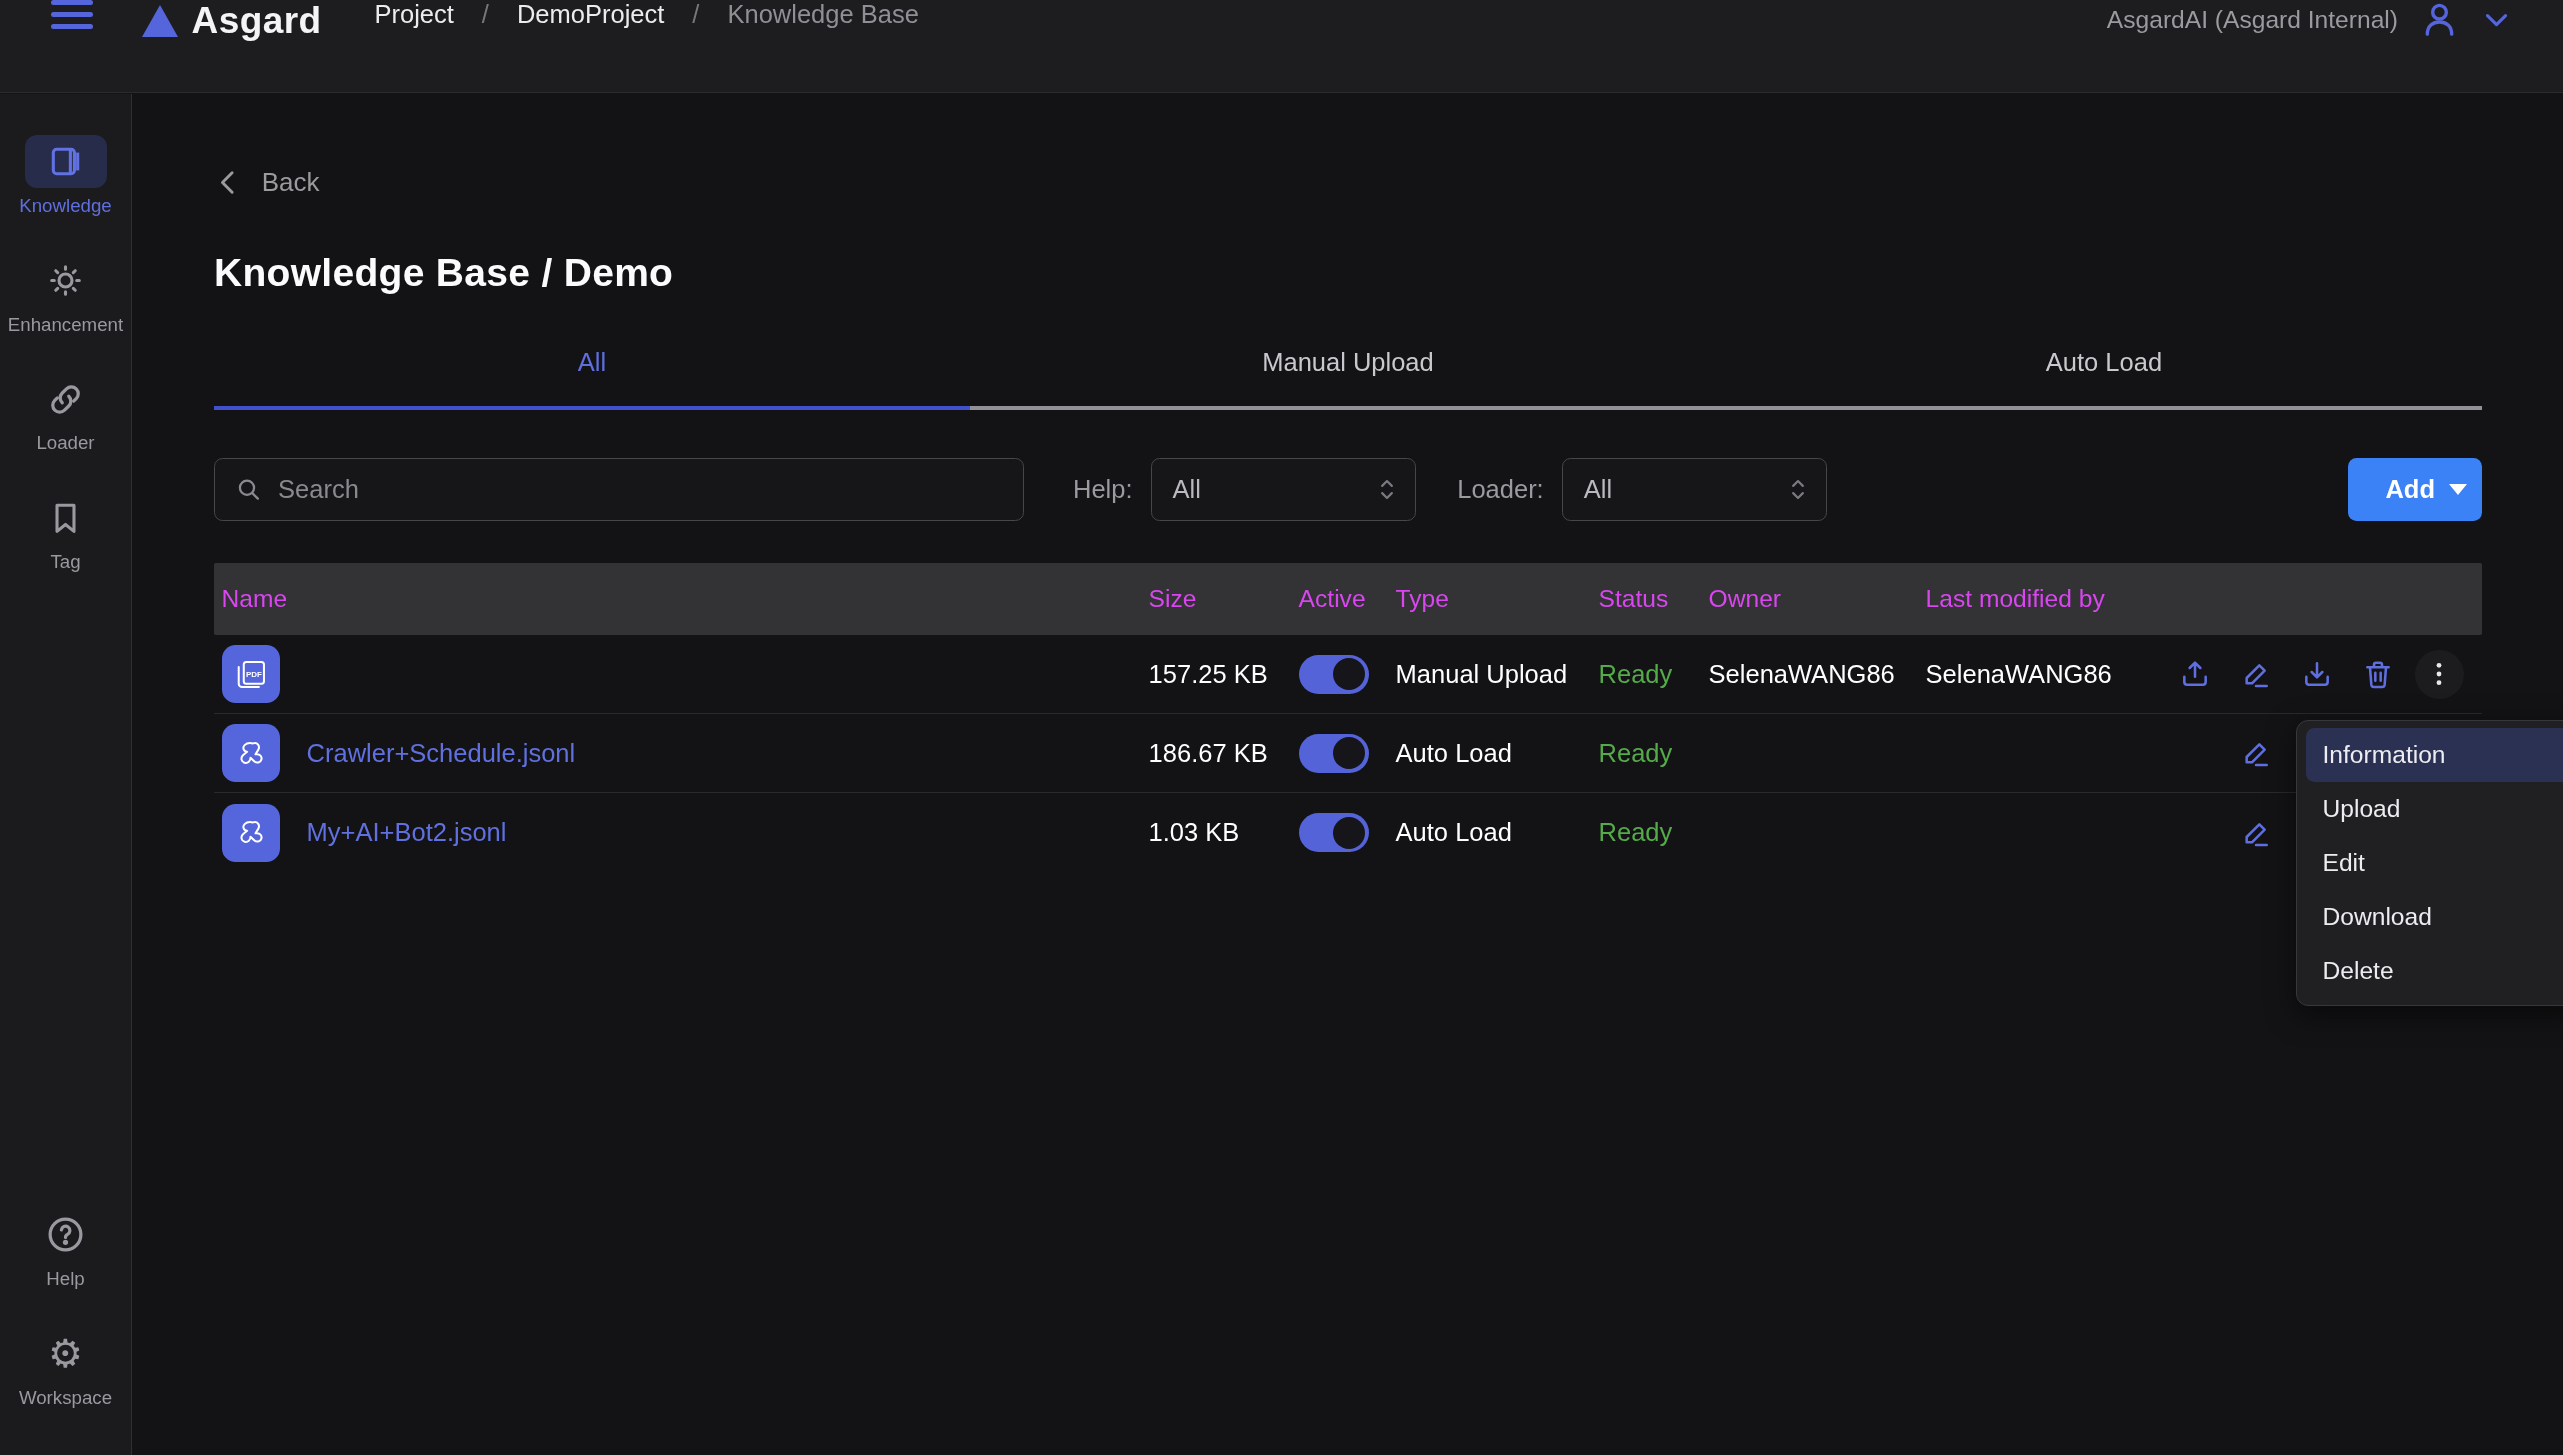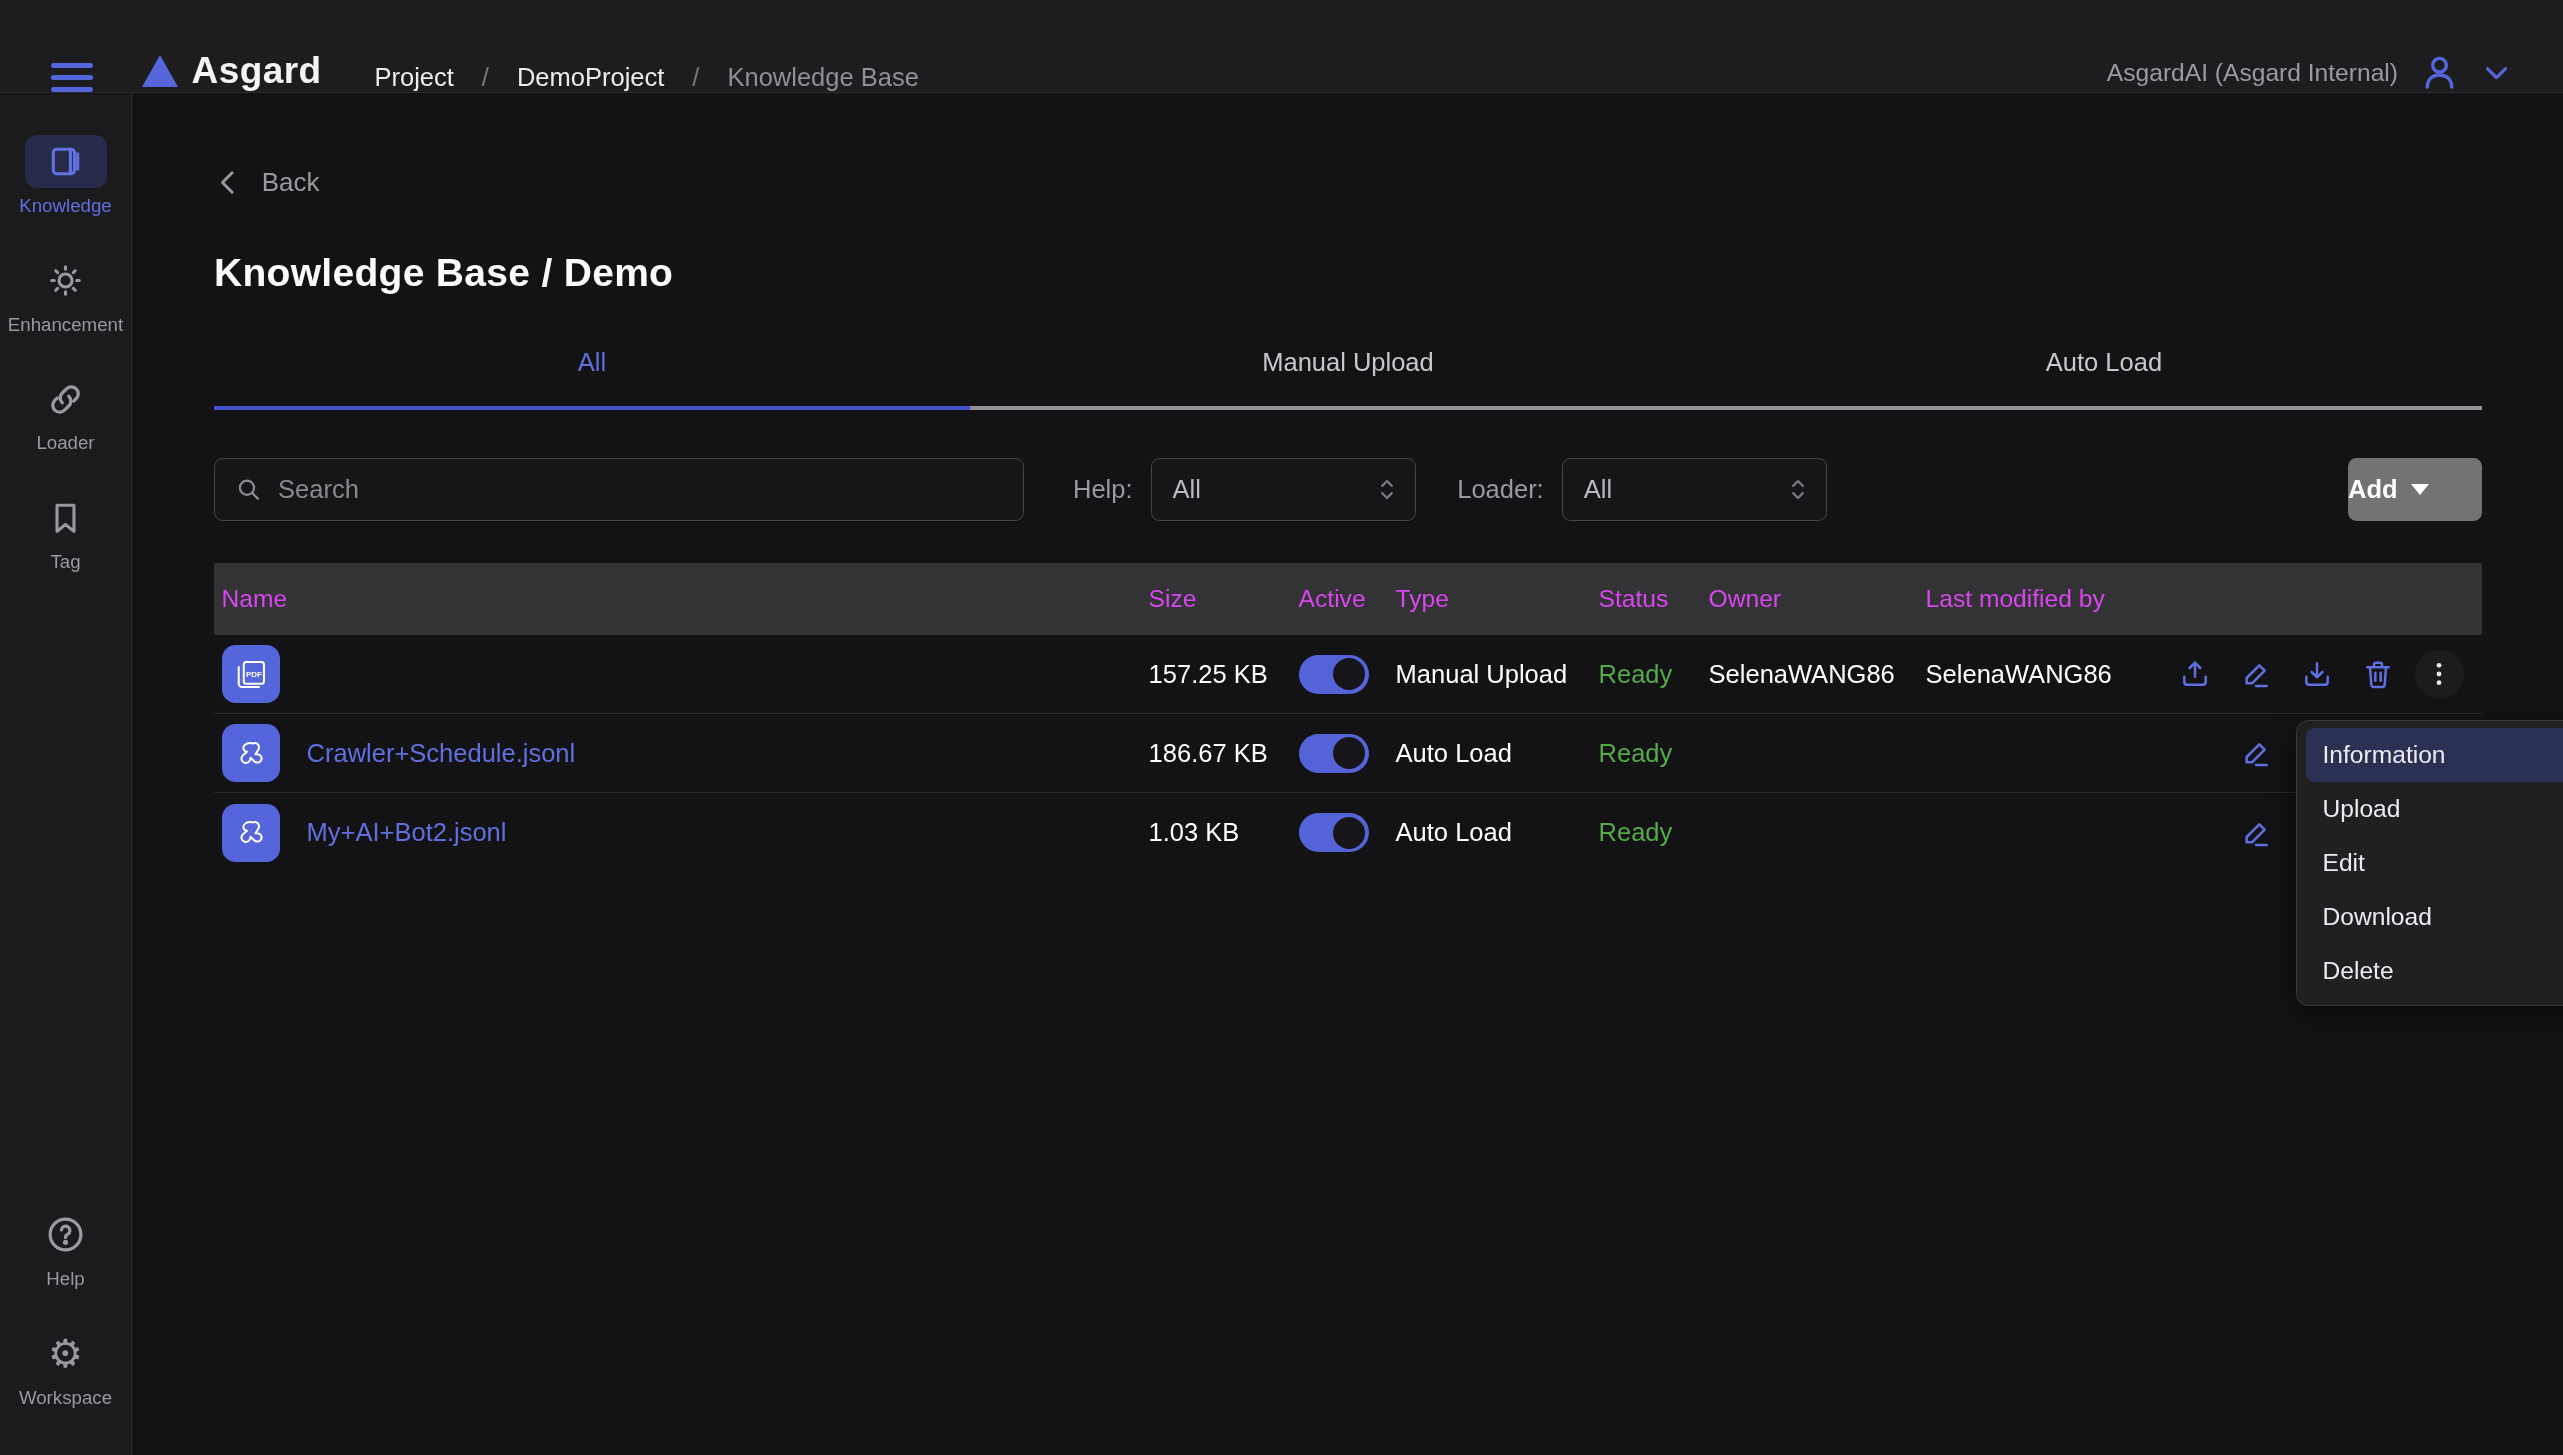--- a/index.html
+++ b/index.html
@@ -8,21 +8,21 @@
     background:#131315;
     font-family:"Liberation Sans","DejaVu Sans",sans-serif;
     color:#fff;
     overflow:hidden;
     position:relative;
   }
   
   .header {
     position:absolute; top:0; left:0; width:2563px; height:93px;
     background:#1d1d1f; border-bottom:0.8px solid #2c2c2e;
-    display:flex; align-items:flex-end; padding:0 51px;
+    display:flex; align-items:flex-start; padding:0 51px;
     z-index:5;
   }
   .burger { width:42px; display:flex; flex-direction:column; gap:6.8px; cursor:pointer; }
   .burger span { display:block; height:5.1px; border-radius:2.5px; background:#5565dc; }
   .logo-wrap { display:flex; align-items:center; margin-left:49px; gap:13.6px; }
   .logo-tri { width:0; height:0; border-left:18.7px solid transparent; border-right:18.7px solid transparent; border-bottom:32px solid #5565dc; }
   .logo-text { font-size:37px; font-weight:600; color:#f4f4f6; letter-spacing:0.4px; }
   .crumbs { display:flex; align-items:center; margin-left:53px; gap:28px; font-size:25.5px; }
   .crumb { color:#ececee; }
   .crumb-sep { color:#77777c; }
@@ -71,23 +71,23 @@
   }
   .searchbox input::placeholder { color:#8a8a8e; }
   .filter-label { color:#9a9aa0; font-size:25.5px; margin-left:49px; }
   .select {
     margin-left:18.7px; width:265px; height:63px; border:0.8px solid #46464b; border-radius:8.5px;
     background:#161619; display:flex; align-items:center; justify-content:space-between;
     padding:0 17px 0 20.4px; cursor:pointer;
   }
   .select .sel-value { color:#b9b9bf; font-size:25.5px; }
   .add-btn {
-    margin-left:auto; width:134px; height:63px; background:#737373; border:none; border-radius:8.5px;
-    color:#fff; font-size:25.5px; font-weight:600; display:flex; align-items:center; justify-content:flex-start;
-    gap:13.6px; cursor:pointer; font-family:inherit;
+    margin-left:auto; width:134px; height:63px; background:#3b82f6; border:none; border-radius:8.5px;
+    color:#fff; font-size:25.5px; font-weight:600; display:flex; align-items:center; justify-content:center;
+    gap:13.6px; cursor:pointer; font-family:inherit;padding-left:22px;
   }
   .add-caret { width:0; height:0; border-left:9.3px solid transparent; border-right:9.3px solid transparent; border-top:11px solid #fff; }
 
   
   .table { margin-top:42px; width:2268px; }
   .thead, .trow {
     display:grid;
     grid-template-columns: 927px 150px 97px 203px 110px 217px 239px 1fr;
     align-items:center; padding-left:7.6px;
   }

